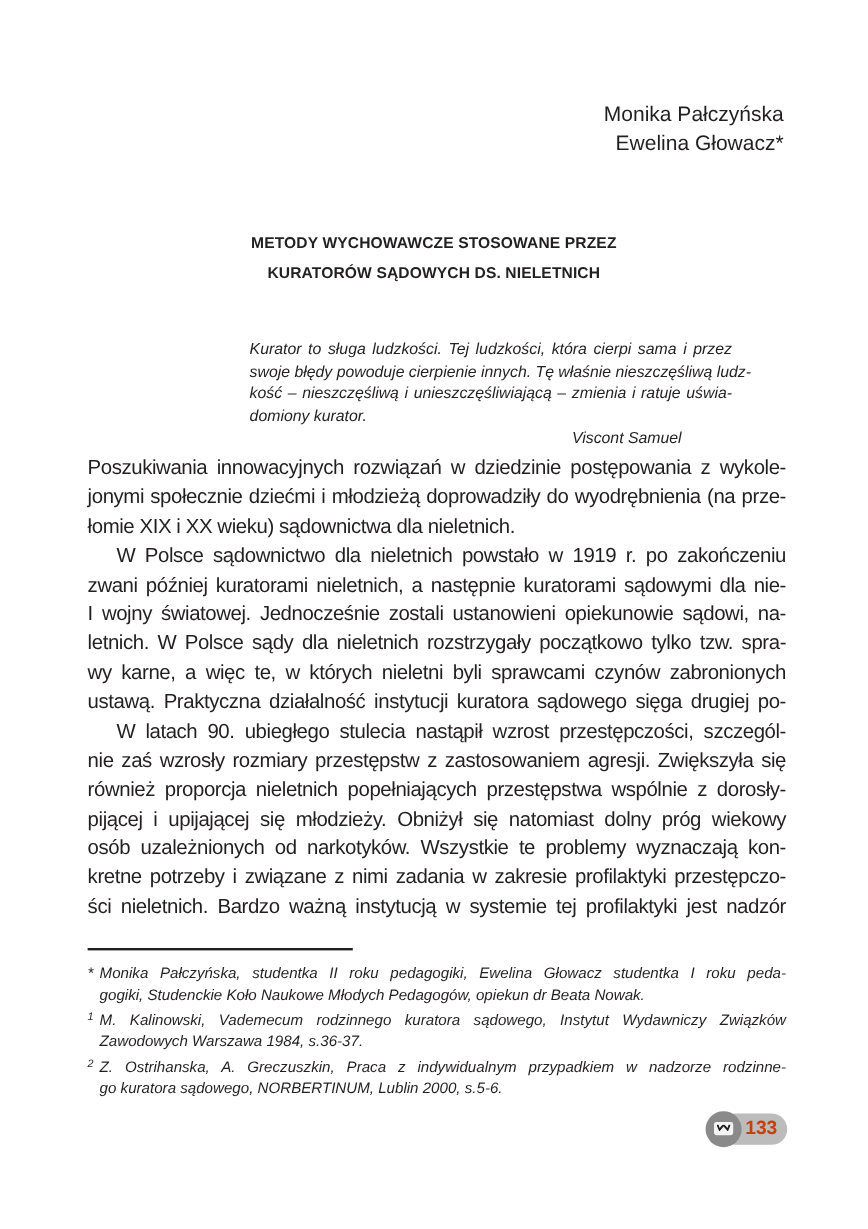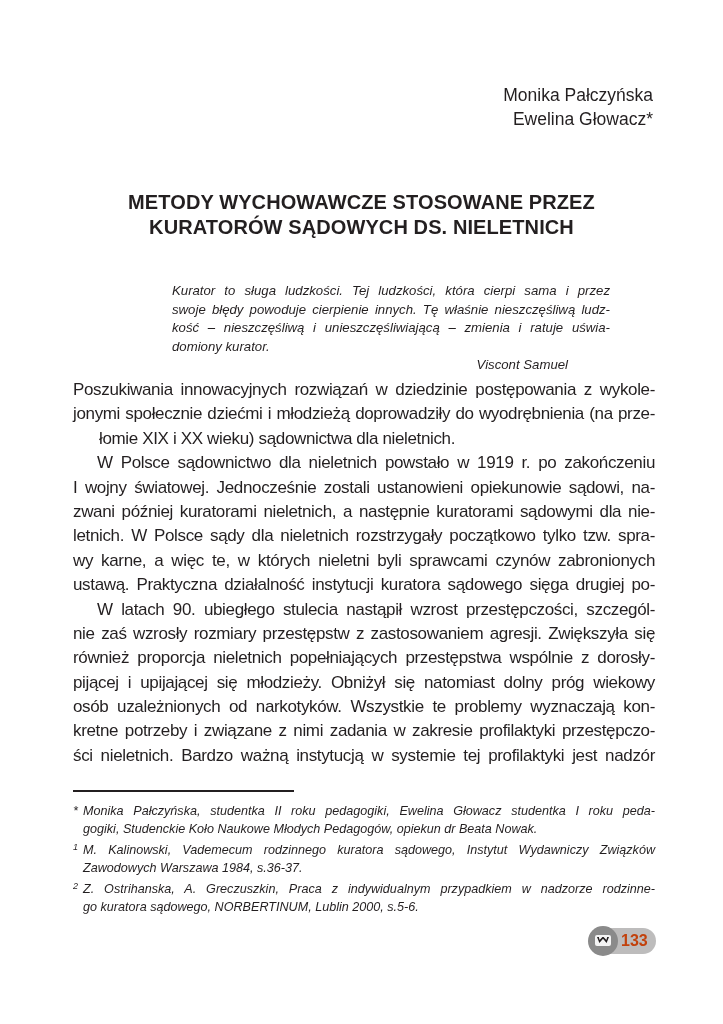--- a/index.html
+++ b/index.html
@@ -1,26 +1,26 @@
 <!DOCTYPE html>
 <html><head>
   <meta charset="utf-8">
   <style>
     html, body { margin: 0; padding: 0; background: #ffffff; }
     body { width: 723px; height: 1024px; position: relative; overflow: hidden; color: #231f20; font-family: "Liberation Sans", sans-serif; }
     .authors { position: absolute; right: 70px; top: 83px; text-align: right; font-size: 17.5px; line-height: 24px; }
     .authors div { white-space: nowrap; }
-    .title { position: absolute; left: 0; width: 723px; top: 190px; text-align: center; font-weight: bold; font-size: 20px; line-height: 25px; letter-spacing: 0.1px; }
+    .title { position: absolute; left: 0; width: 723px; top: 190px; text-align: center; font-weight: bold; font-size: 13px; line-height: 25px; letter-spacing: 0.1px; }
     .motto { position: absolute; left: 172px; width: 438px; top: 282px; font-style: italic; font-size: 13.2px; line-height: 18.5px; }
-    .motto .ln { text-align: justify; text-align-last: justify; white-space: nowrap; height: 18.5px; }
+    .motto .ln { text-align: justify; text-align-last: justify; white-space: nowrap; height: 18.5px; margin-left: 36px; }
     .motto .ln.last { text-align-last: left; }
     .motto .sig { text-align: right; padding-right: 42px; }
     .body { position: absolute; left: 73px; width: 582px; top: 378px; font-size: 17px; line-height: 24.4px; letter-spacing: -0.35px; }
     .body .ln { text-align: justify; text-align-last: justify; white-space: nowrap; height: 24.4px; }
-    .body .ln.last { text-align-last: left; margin-left: 26px; }
+    .body .ln.last { text-align-last: left; }
     .body .ln.indent { padding-left: 24px; }
     sup { font-size: 9px; line-height: 0; vertical-align: 6px; }
     .rule { position: absolute; left: 73px; top: 790px; width: 221px; height: 2px; background: #231f20; }
     .notes { position: absolute; left: 73px; width: 582px; top: 802px; font-style: italic; font-size: 12.6px; line-height: 18px; }
     .note { position: relative; padding-left: 10px; margin-bottom: 3px; }
     .note .mark { position: absolute; left: 0; top: 0; font-size: 12.6px; }
     .note .mark.sup { font-size: 9px; top: -3px; }
     .note .ln { text-align: justify; text-align-last: justify; white-space: nowrap; height: 18px; }
     .note .ln.last { text-align-last: left; }
     .pagebadge { position: absolute; left: 588px; top: 926px; width: 70px; height: 30px; }
@@ -52,22 +52,22 @@
 </div>
 
 <div class="body">
   <div>
     <div class="ln">Poszukiwania innowacyjnych rozwiązań w dziedzinie postępowania z wykole-</div>
     <div class="ln">jonymi społecznie dziećmi i młodzieżą doprowadziły do wyodrębnienia (na prze-</div>
     <div class="ln last">łomie XIX i XX wieku) sądownictwa dla nieletnich.</div>
   </div>
   <div>
     <div class="ln indent">W Polsce sądownictwo dla nieletnich powstało w 1919 r. po zakończeniu</div>
+    <div class="ln">zwani później kuratorami nieletnich, a następnie kuratorami sądowymi dla nie-</div>
     <div class="ln">I wojny światowej. Jednocześnie zostali ustanowieni opiekunowie sądowi, na-</div>
-    <div class="ln">zwani później kuratorami nieletnich, a następnie kuratorami sądowymi dla nie-</div>
     <div class="ln">letnich. W Polsce sądy dla nieletnich rozstrzygały początkowo tylko tzw. spra-</div>
     <div class="ln">wy karne, a więc te, w których nieletni byli sprawcami czynów zabronionych</div>
     <div class="ln">ustawą. Praktyczna działalność instytucji kuratora sądowego sięga drugiej po-</div>
   </div>
   <div>
     <div class="ln indent">W latach 90. ubiegłego stulecia nastąpił wzrost przestępczości, szczegól-</div>
     <div class="ln">nie zaś wzrosły rozmiary przestępstw z zastosowaniem agresji. Zwiększyła się</div>
     <div class="ln">również proporcja nieletnich popełniających przestępstwa wspólnie z dorosły-</div>
     <div class="ln">pijącej i upijającej się młodzieży. Obniżył się natomiast dolny próg wiekowy</div>
     <div class="ln">osób uzależnionych od narkotyków. Wszystkie te problemy wyznaczają kon-</div>

